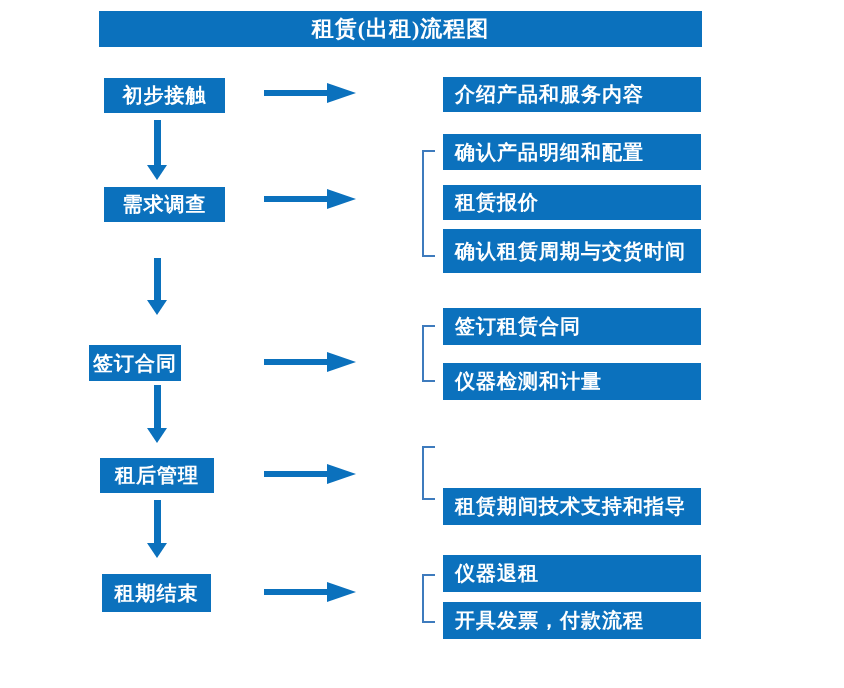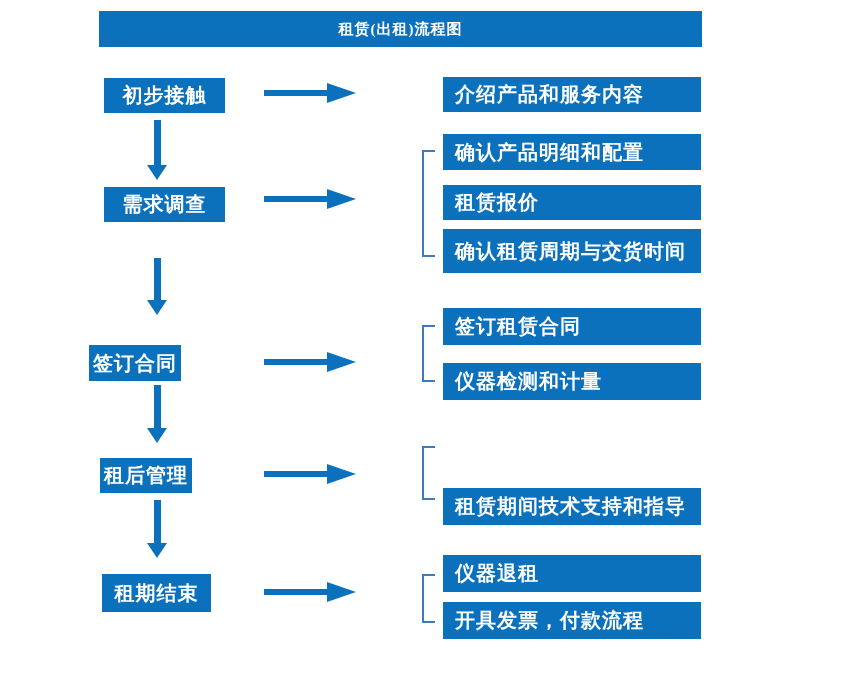--- a/index.html
+++ b/index.html
@@ -13,21 +13,21 @@
     position:relative;
     width:844px;height:688px;
     background:var(--background);
     font-family:"Liberation Serif","DejaVu Serif",serif;
     overflow:hidden;
   }
   .title-bar{
     position:absolute;left:99px;top:11px;width:603px;height:36px;
     background:var(--primary);color:var(--box_text);
     display:flex;align-items:center;justify-content:center;
-    font-size:15px;font-weight:bold;letter-spacing:1px;
+    font-size:22px;font-weight:bold;letter-spacing:1px;
   }
   .stage{
     position:absolute;background:var(--primary);color:var(--box_text);
     display:flex;align-items:center;justify-content:center;
     font-size:20px;font-weight:bold;letter-spacing:1px;
   }
   .step{
     position:absolute;left:443px;width:258px;
     background:var(--primary);color:var(--box_text);
     display:flex;align-items:center;justify-content:flex-start;
@@ -61,21 +61,21 @@
 </head>
 <body>
 
 <div class="canvas">
 
   <div class="title-bar">租赁(出租)流程图</div>
 
   <div class="stage" style="left:104px;top:78px;width:121px;height:35px;">初步接触</div>
   <div class="stage" style="left:104px;top:187px;width:121px;height:35px;">需求调查</div>
   <div class="stage" style="left:89px;top:345px;width:92px;height:36px;">签订合同</div>
-  <div class="stage" style="left:100px;top:458px;width:92px;height:35px;">租后管理</div>
+  <div class="stage" style="left:100px;top:458px;width:114px;height:35px;">租后管理</div>
   <div class="stage" style="left:102px;top:574px;width:109px;height:38px;">租期结束</div>
 
   <div class="varrow" style="top:120px;height:60px;">
       <i class="shaft"></i>
       <i class="head"></i>
     </div>
   <div class="varrow" style="top:258px;height:57px;">
       <i class="shaft"></i>
       <i class="head"></i>
     </div>

